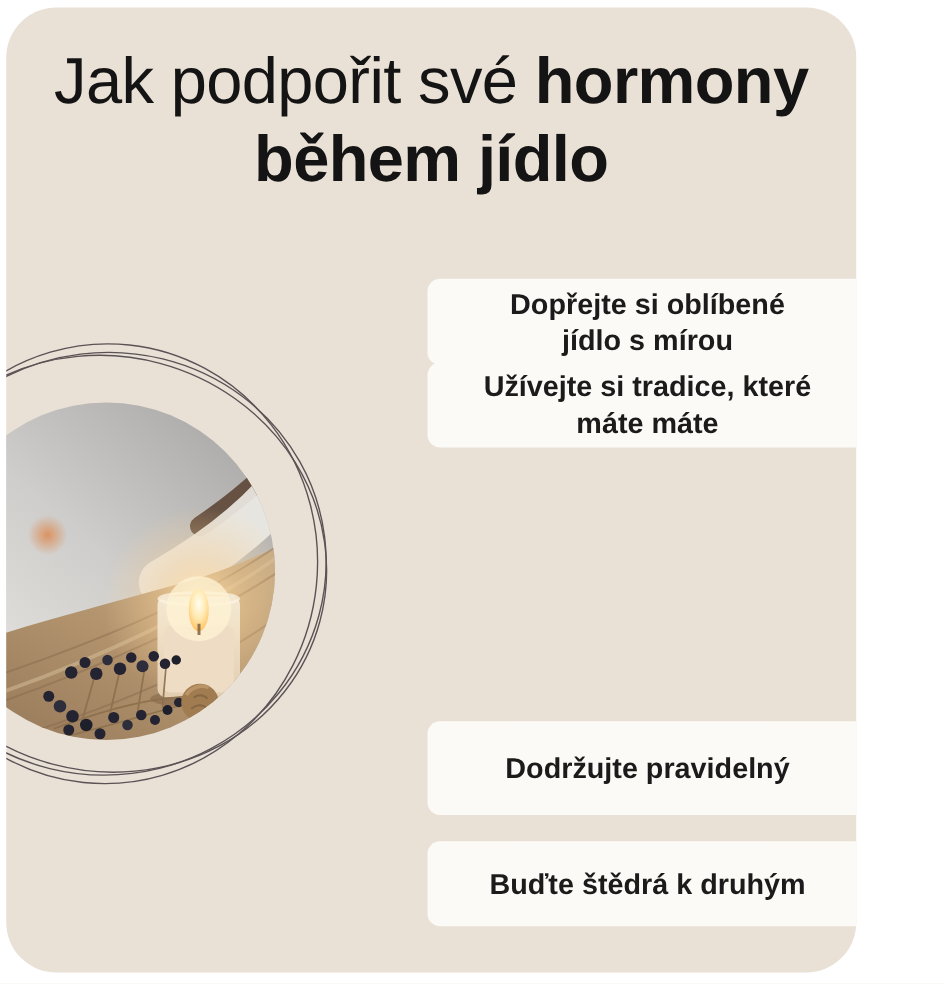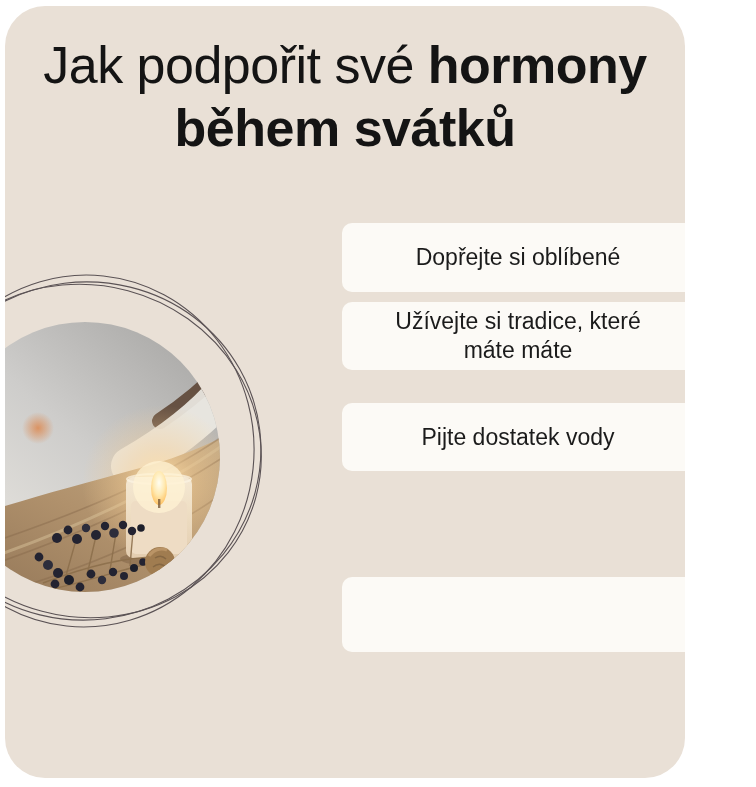--- a/index.html
+++ b/index.html
@@ -17,30 +17,30 @@
     color:#141414;letter-spacing:-0.5px;font-weight:400;
   }
   .title .b{font-weight:700;}
   .tip-card{
     position:absolute;left:337px;width:352px;
     background:#fcfaf6;border-radius:10px;
     display:flex;align-items:center;justify-content:center;
     text-align:center;
   }
   .tip-text{
-    font-size:23px;line-height:29px;font-weight:400;color:#1b1b1b;
+    font-size:23px;line-height:29px;font-weight:700;color:#1b1b1b;
   }
   .art{position:absolute;left:-100px;top:255px;width:380px;height:390px;}
 </style>
 </head>
 <body>
 
 <div class="poster">
 
-  <div class="title"><span>Jak podpořit své </span><span class="b">hormony</span><div class="b">během svátků</div></div>
+  <div class="title"><span>Jak podpořit své </span><span class="b">hormony</span><div class="b">během jídlo</div></div>
 
   <svg class="art" viewBox="0 0 380 390" aria-hidden="true">
     <defs>
       <clipPath id="photoClip">
           <circle cx="180" cy="196" r="135"></circle>
         </clipPath>
       <linearGradient id="wallGrad" x1="0.75" y1="0" x2="0" y2="0.85">
         <stop offset="0" stop-color="#a9a8a6"></stop>
         <stop offset="0.45" stop-color="#cecdcb"></stop>
         <stop offset="1" stop-color="#edeae4"></stop>
@@ -148,36 +148,38 @@
         <circle cx="255" cy="301" r="15" fill="#a07c50"></circle>
         <path d="M244,295 A15 15 0 0 1 262,289" stroke="#c19a6b" stroke-width="3" fill="none" opacity="0.8"></path>
         <path d="M248,306 Q255,300 262,307 M250,297 Q256,293 261,298" stroke="#7e6140" stroke-width="1.4" fill="none" opacity="0.8"></path>
       </g>
     </g>
   </svg>
 
   <div class="tip-card" style="top:217px;height:69px">
     <div class="tip-text">
         <div>Dopřejte si oblíbené</div>
+        <div>jídlo s mírou</div>
       </div>
   </div>
 
-  <div class="tip-card" style="top:296px;height:68px">
+  <div class="tip-card" style="top:284px;height:68px">
     <div class="tip-text">
         <div>Užívejte si tradice, které</div>
         <div>máte máte</div>
       </div>
   </div>
 
-  <div class="tip-card" style="top:397px;height:68px">
-    <div class="tip-text">
-        <div>Pijte dostatek vody</div>
-      </div>
-  </div>
 
 
   <div class="tip-card" style="top:571px;height:75px">
     <div class="tip-text">
+        <div>Dodržujte pravidelný</div>
       </div>
   </div>
 
+  <div class="tip-card" style="top:667px;height:68px">
+    <div class="tip-text">
+        <div>Buďte štědrá k druhým</div>
+      </div>
+  </div>
 
 </div>
 
 </body></html>

